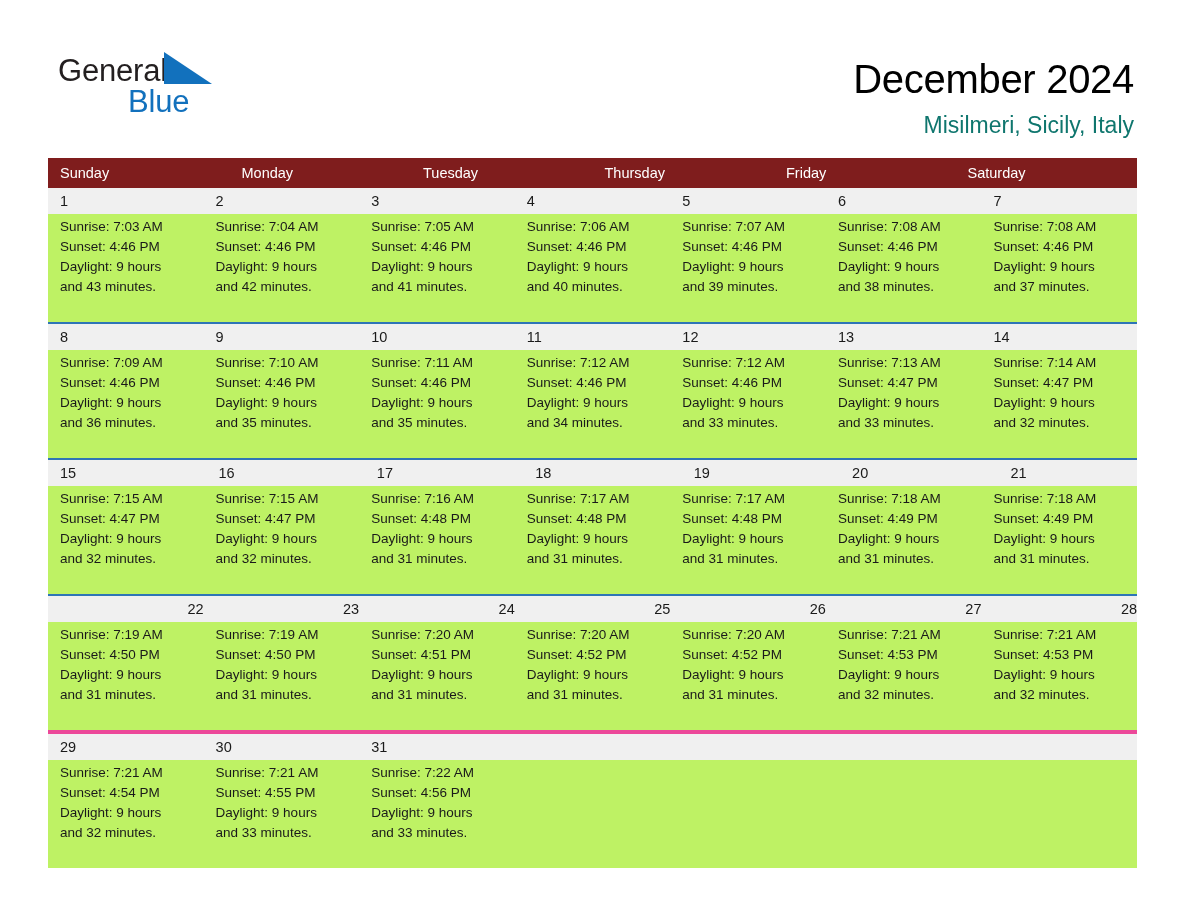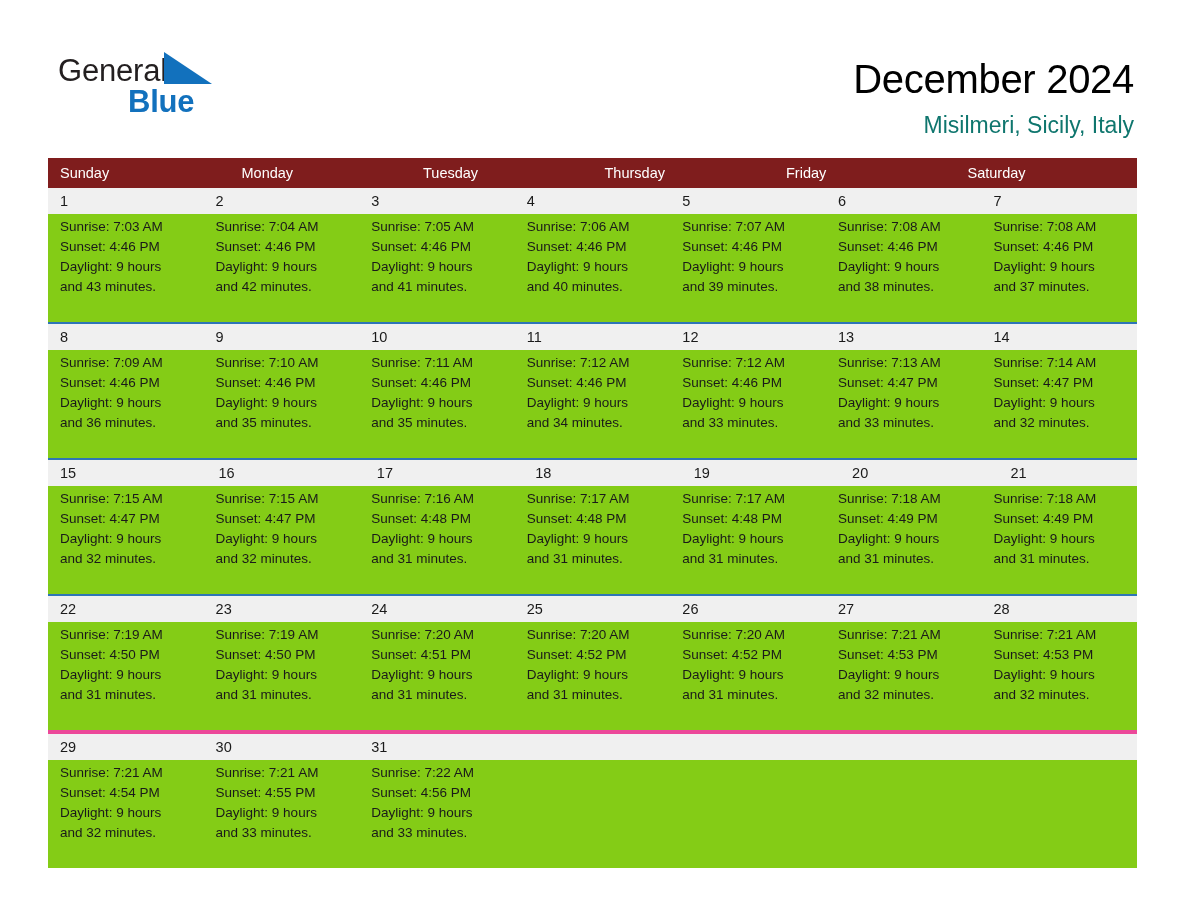--- a/index.html
+++ b/index.html
@@ -60,21 +60,20 @@
     position: relative;
     height: 36px;
     line-height: 36px;
     padding-left: 70px;
     margin-top: -4px;
   }
   .brand-blue {
     font-size: 31px;
     color: #1271bd;
     letter-spacing: -0.2px;
-    font-weight: bold;
   }
 
   .title-block {
     position: absolute;
     right: 54px;
     top: 54px;
     text-align: right;
   }
   .month-title {
     font-size: 40px;
@@ -115,21 +114,21 @@
     box-sizing: border-box;
     white-space: nowrap;
   }
   .daynum-band {
     display: flex;
     background: #f0f0f0;
     height: 26px;
   }
   .body-band {
     display: flex;
-    background: #84cc16;
+    background: #bef264;
     height: 108px;
   }
   .week-block {
     width: 100%;
   }
   .dn-cell {
     flex: 1 1 0;
     min-width: 0;
     box-sizing: border-box;
     padding-left: 12px;
@@ -352,21 +351,21 @@
         <div class="bd-cell">
           <div class="bd-line">Sunrise: 7:18 AM</div>
           <div class="bd-line">Sunset: 4:49 PM</div>
           <div class="bd-line">Daylight: 9 hours</div>
           <div class="bd-line">and 31 minutes.</div>
         </div>
       </div>
     </div>
 
     <div class="week-block">
-      <div class="daynum-band" style="border-top:2px solid #2e75b6;">
+      <div class="daynum-band" style="border-top:2px solid #2e75b6;text-align:right;">
         <div class="dn-cell">22</div>
         <div class="dn-cell">23</div>
         <div class="dn-cell">24</div>
         <div class="dn-cell">25</div>
         <div class="dn-cell">26</div>
         <div class="dn-cell">27</div>
         <div class="dn-cell">28</div>
       </div>
       <div class="body-band">
         <div class="bd-cell">

